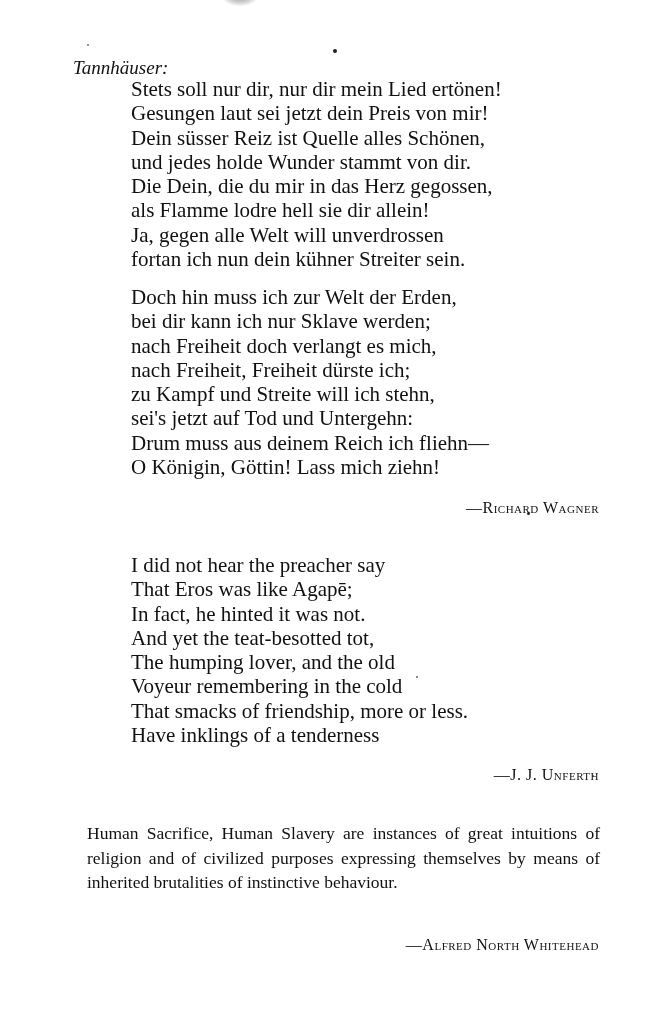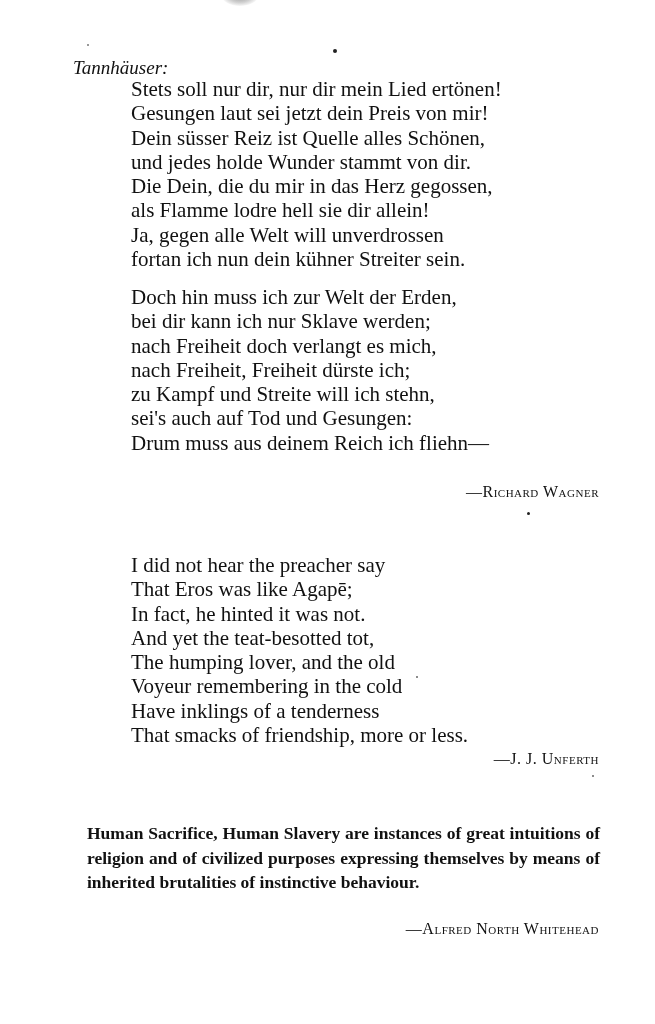--- a/index.html
+++ b/index.html
@@ -60,36 +60,36 @@
     .stanza.s2 { top: 285px; }
     .stanza.s3 { top: 553px; left: 131px; }
 
     .attribution {
       position: absolute;
       right: 56px;
       font-size: 16px;
       font-variant: small-caps;
       letter-spacing: 0.5px;
       white-space: nowrap;
+      margin-top: 16px;
     }
     .attr-wagner { top: 483px; }
     .attr-unferth { top: 750px; }
     .attr-whitehead { top: 920px; }
 
     .prose {
       position: absolute;
       left: 87px;
       top: 821px;
       width: 513px;
       margin: 0;
       font-size: 17.5px;
       line-height: 24.5px;
       text-align: justify;
       text-align-last: left;
-      font-weight: bold;
     }
   </style>
 </head>
 <body>
 
 <div class="smudge"></div>
 <div class="speck a"></div>
 <div class="speck b"></div>
 <div class="speck c"></div>
 <div class="speck d"></div>
@@ -107,34 +107,35 @@
   <li>Ja, gegen alle Welt will unverdrossen</li>
   <li>fortan ich nun dein kühner Streiter sein.</li>
 </ul>
 
 <ul class="stanza s2">
   <li>Doch hin muss ich zur Welt der Erden,</li>
   <li>bei dir kann ich nur Sklave werden;</li>
   <li>nach Freiheit doch verlangt es mich,</li>
   <li>nach Freiheit, Freiheit dürste ich;</li>
   <li>zu Kampf und Streite will ich stehn,</li>
-  <li>sei's auch auf Tod und Gesungen:</li>
+  <li>sei's jetzt auf Tod und Untergehn:</li>
   <li>Drum muss aus deinem Reich ich fliehn—</li>
+  <li>O Königin, Göttin! Lass mich ziehn!</li>
 </ul>
 
 <div class="attribution attr-wagner">—Richard Wagner</div>
 
 <ul class="stanza s3">
   <li>I did not hear the preacher say</li>
   <li>That Eros was like Agapē;</li>
   <li>In fact, he hinted it was not.</li>
   <li>And yet the teat-besotted tot,</li>
   <li>The humping lover, and the old</li>
   <li>Voyeur remembering in the cold</li>
+  <li>That smacks of friendship, more or less.</li>
   <li>Have inklings of a tenderness</li>
-  <li>That smacks of friendship, more or less.</li>
 </ul>
 
 <div class="attribution attr-unferth">—J. J. Unferth</div>
 
 <p class="prose">Human Sacrifice, Human Slavery are instances of great intuitions of religion and of civilized purposes expressing themselves by means of inherited brutalities of instinctive behaviour.</p>
 
 <div class="attribution attr-whitehead">—Alfred North Whitehead</div>
 
 </body></html>

